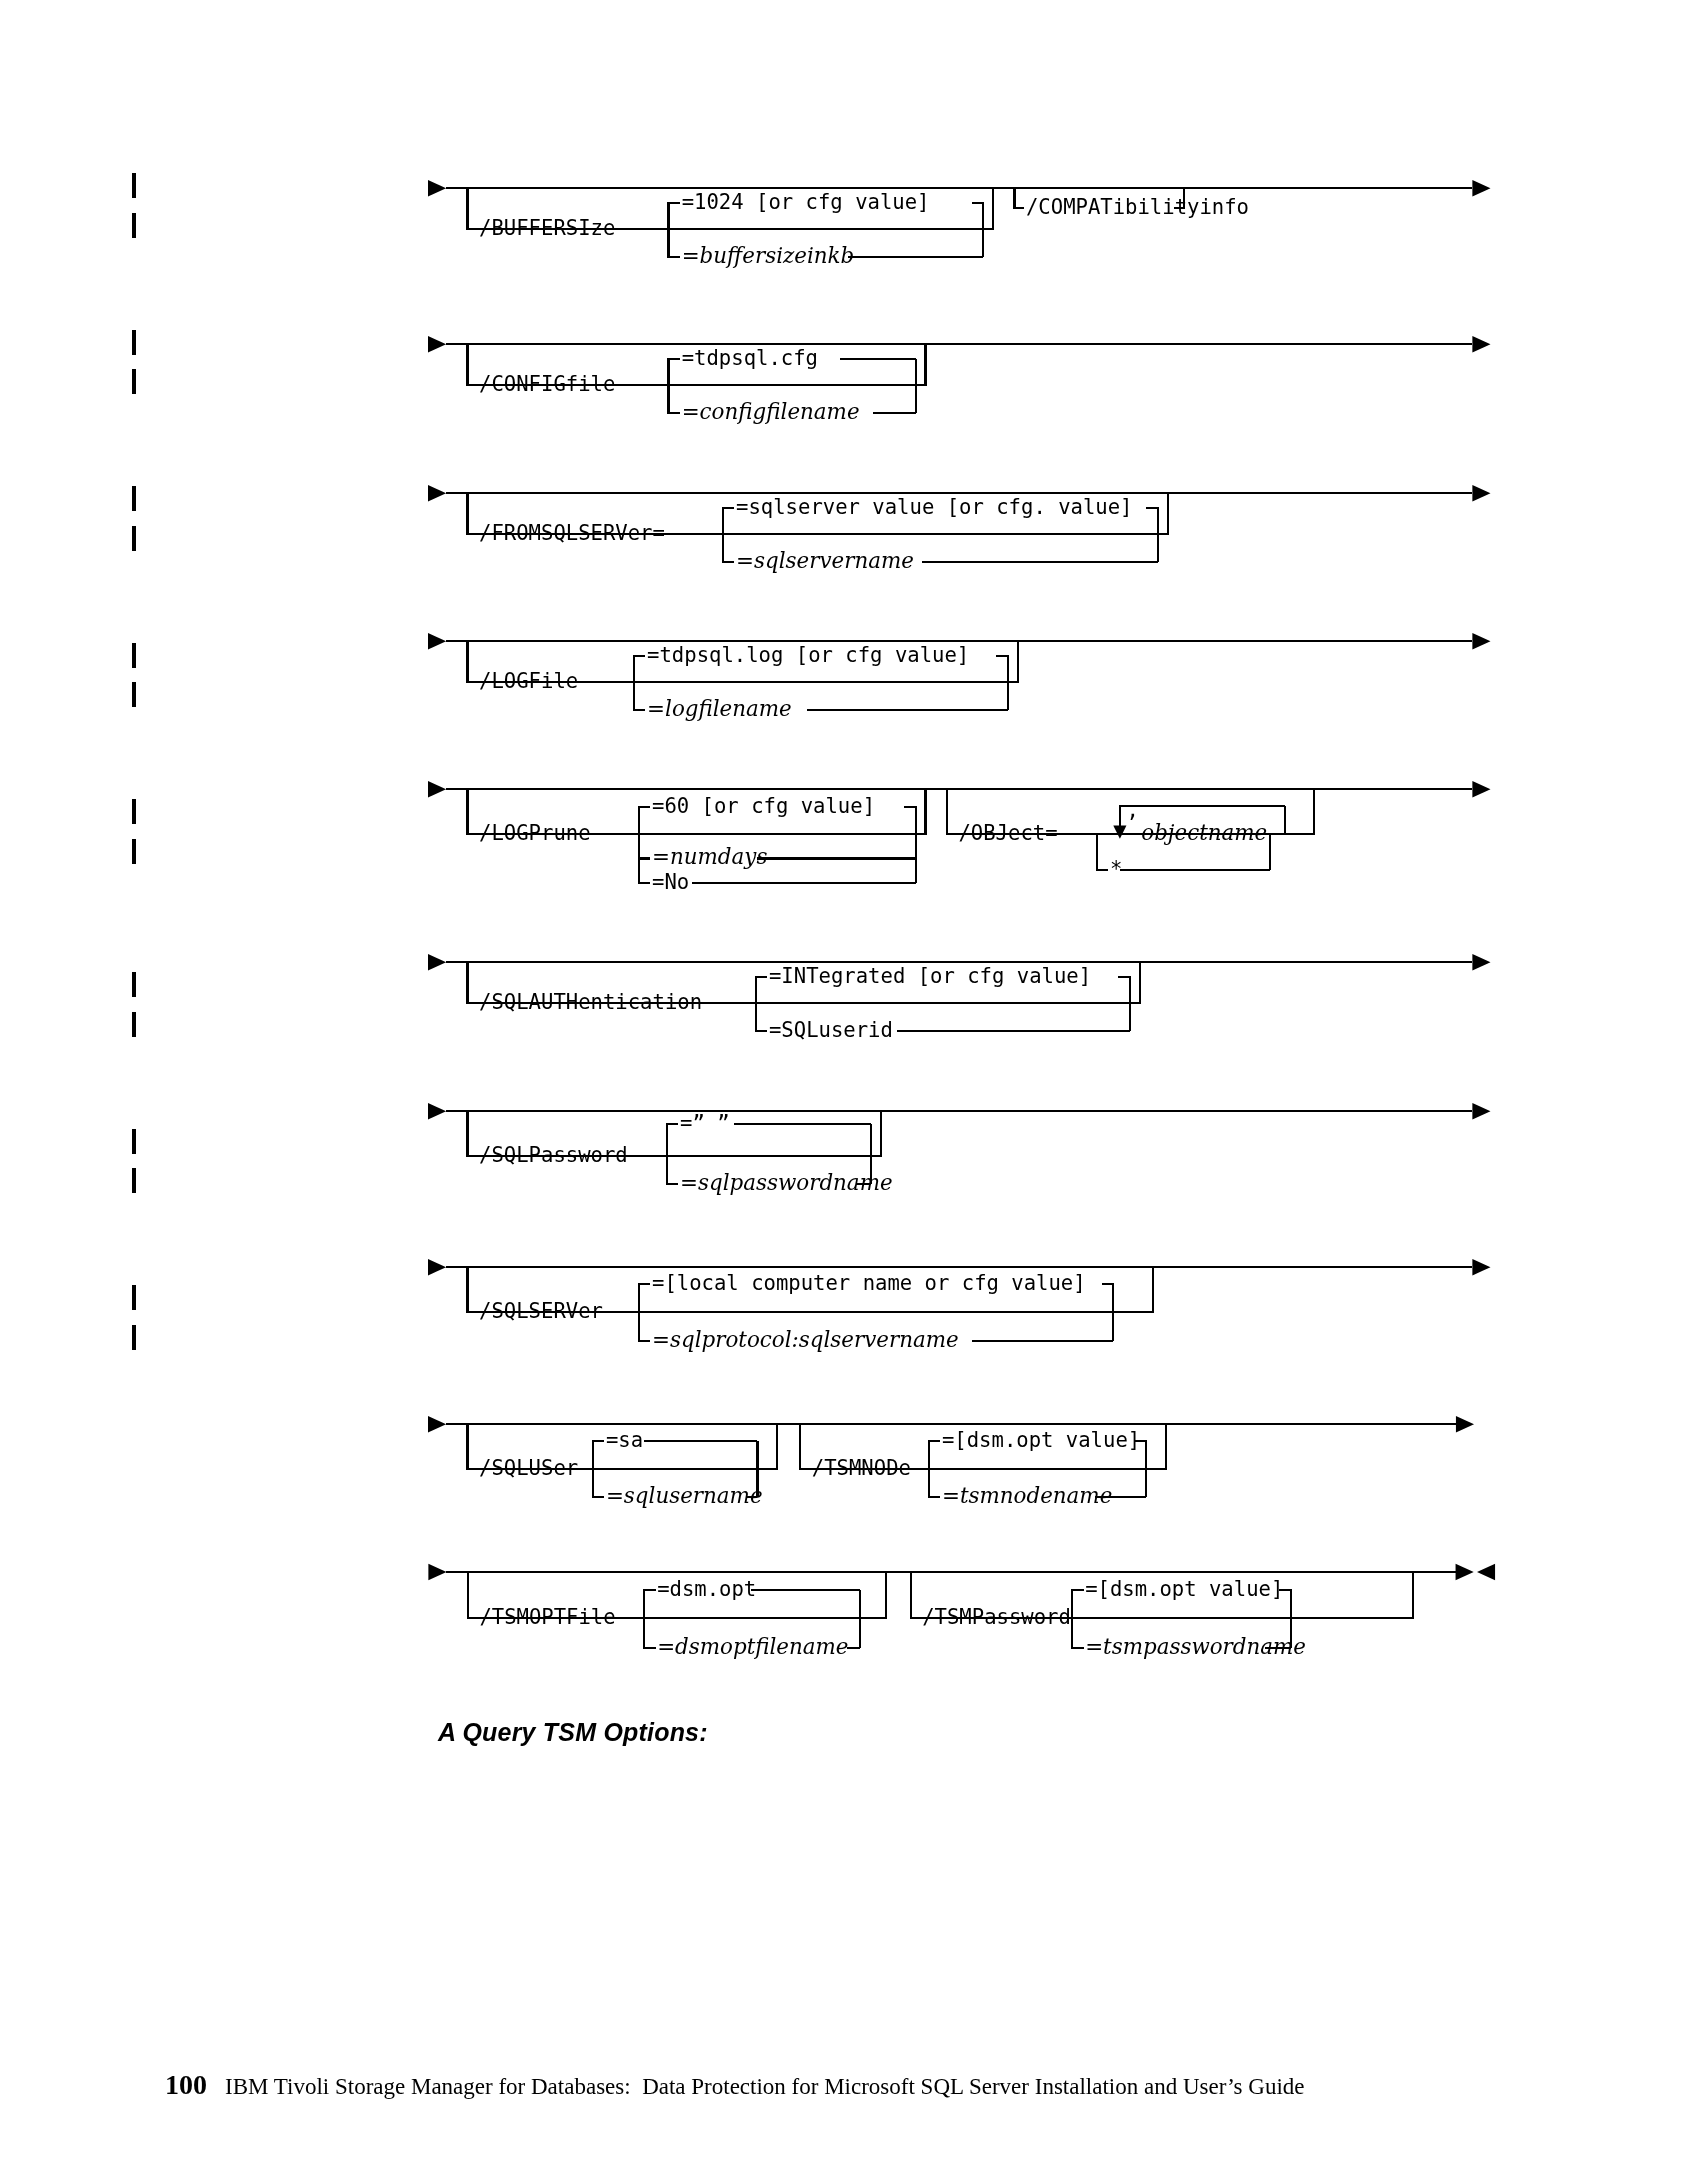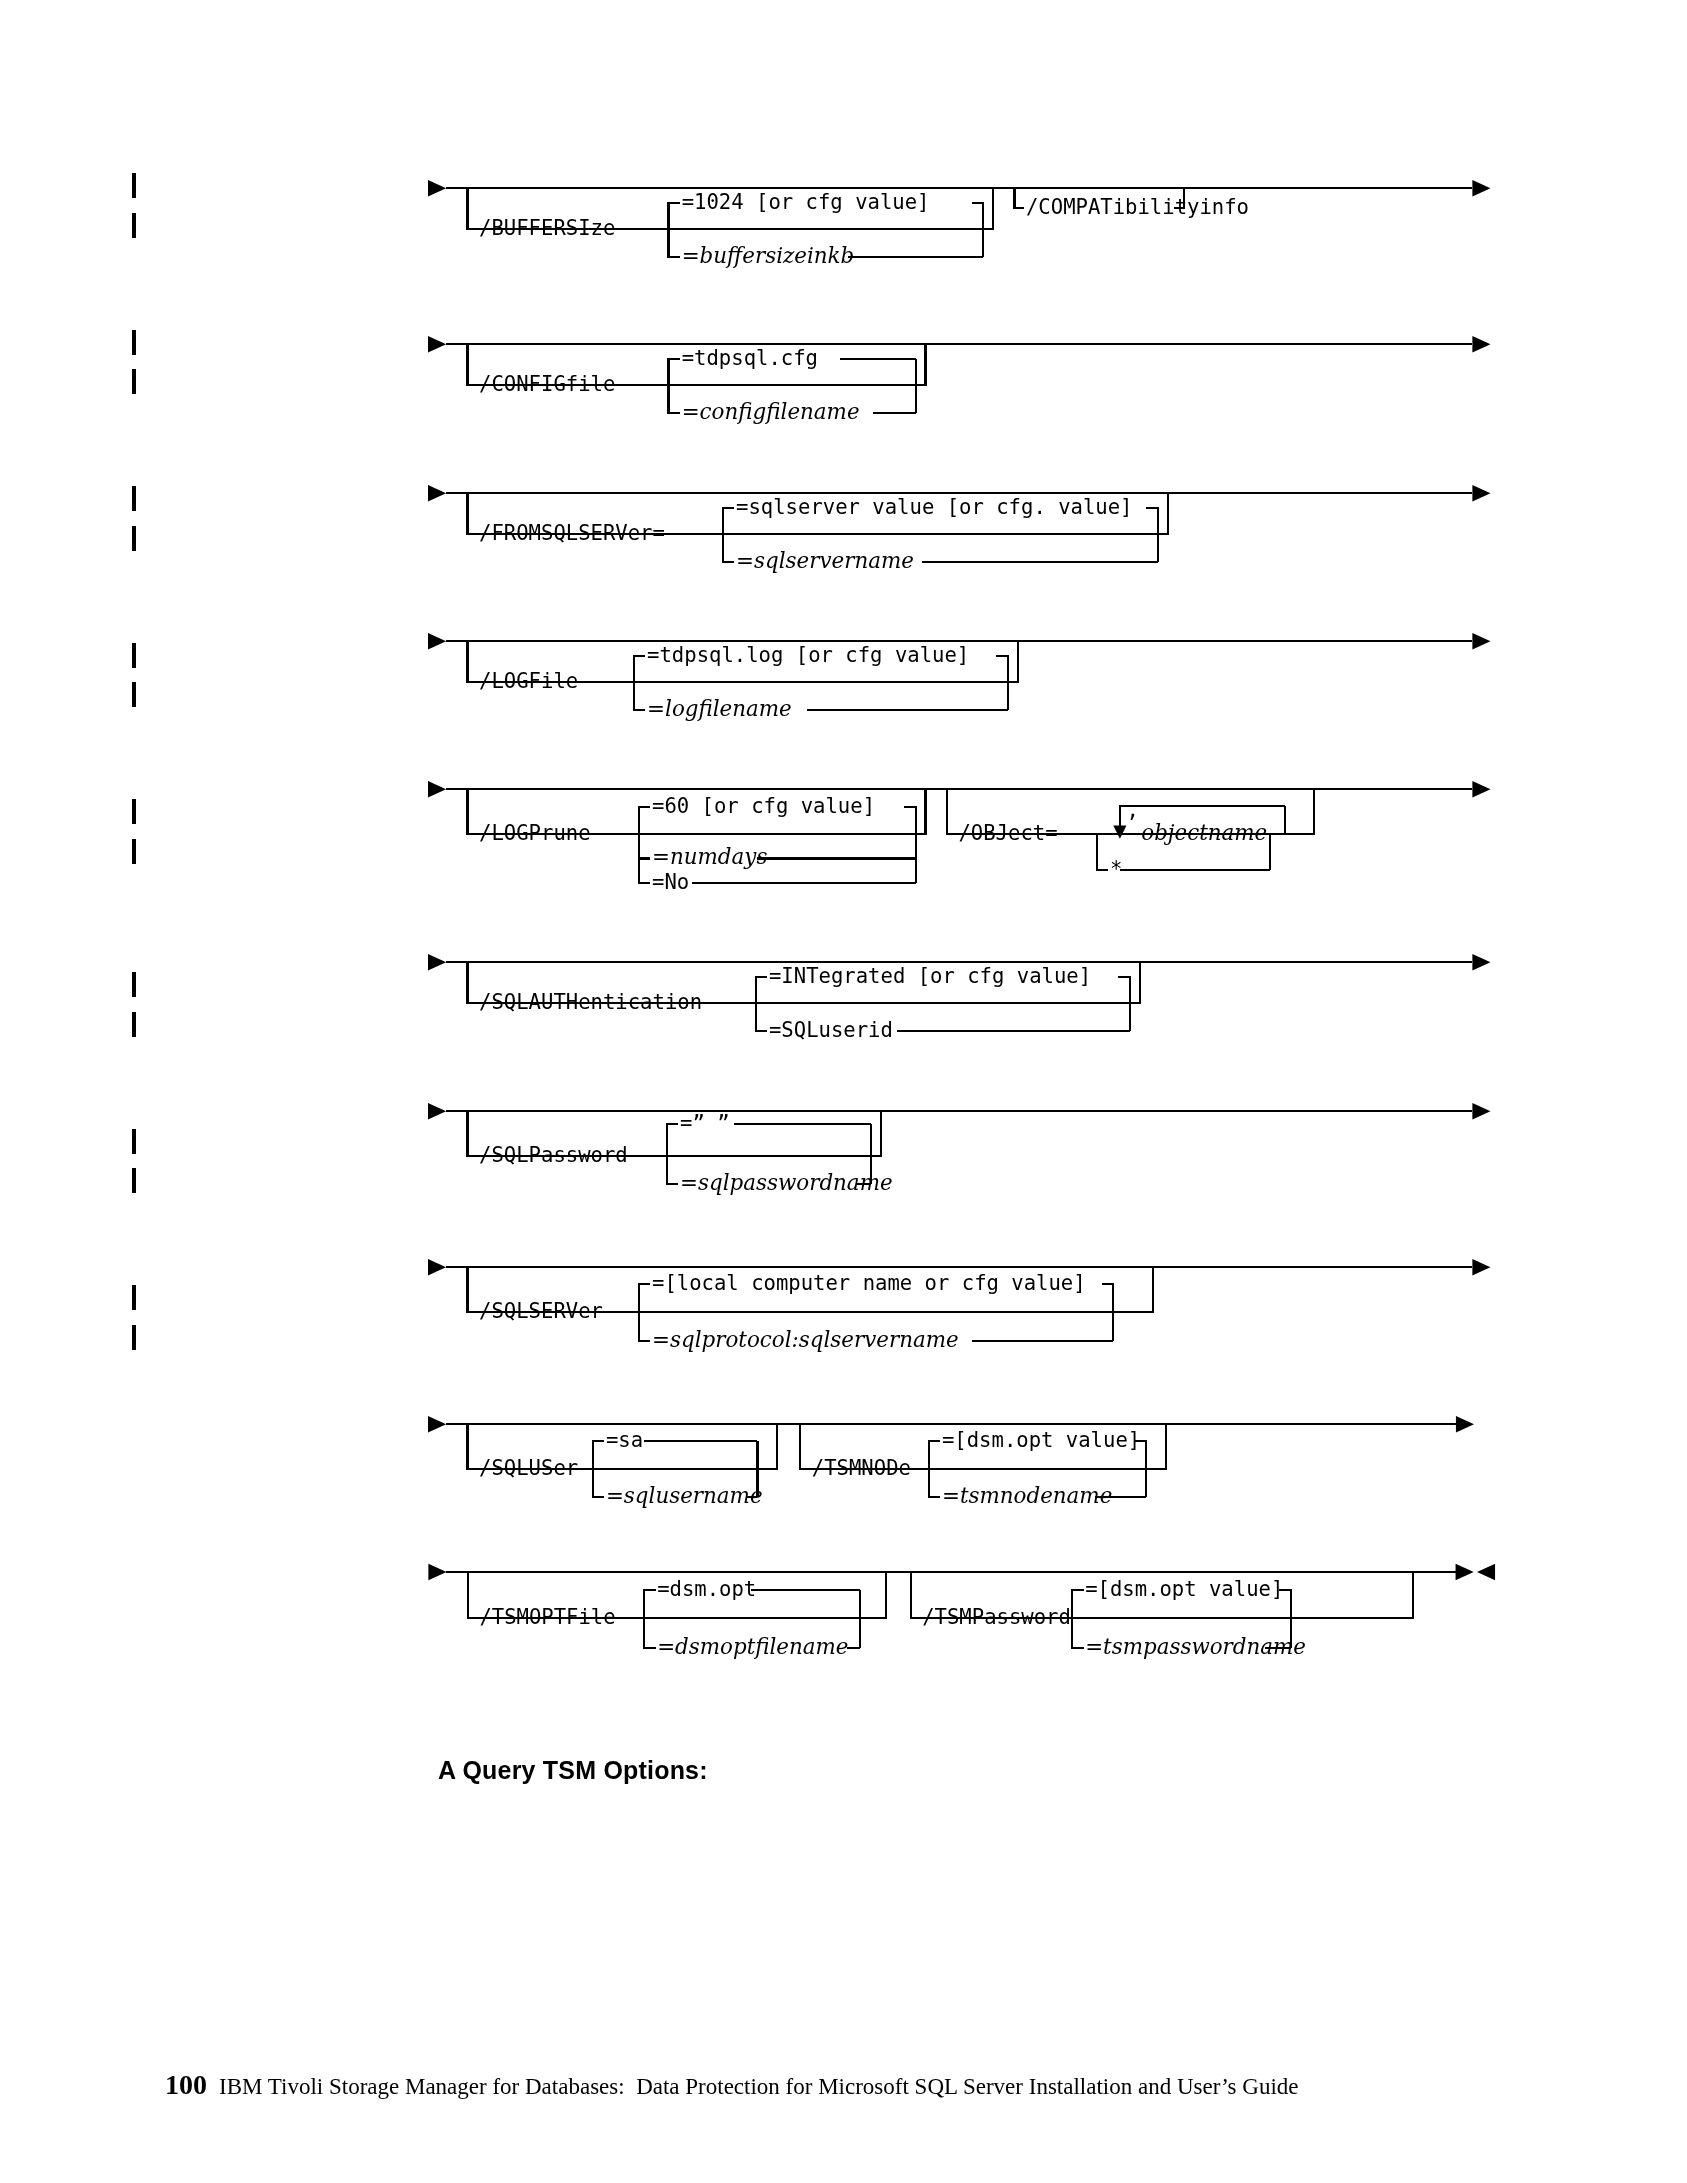--- a/index.html
+++ b/index.html
@@ -69,21 +69,21 @@
     white-space: pre;
   }
 
   
   .footer {
     position: absolute;
     left: 165px;
     bottom: 82px;
     display: flex;
     align-items: baseline;
-    gap: 12px;
+    gap: 18px;
   }
   .footer-pageno {
     font-family: "Liberation Serif", serif;
     font-weight: bold;
     font-size: 28px;
   }
   .footer-text {
     font-family: "Liberation Serif", serif;
     font-size: 23px;
     white-space: pre;
@@ -370,21 +370,21 @@
       <polyline points="1034,50 1048,50 1048,84"></polyline>
       <line x1="782" y1="84" x2="1048" y2="84"></line>
       <polyline points="782,84 782,120 796,120"></polyline>
       <text class="var" x="798" y="120">=tsmpasswordname</text>
       <line x1="1016" y1="120" x2="1048" y2="120"></line>
       <polyline points="1048,120 1048,84"></polyline>
       <polyline points="1048,84 1196,84 1196,28"></polyline>
     </svg>
   </div>
 
-  <div class="heading" style="left:438px; top:1756px;">A Query TSM Options:</div>
+  <div class="heading" style="left:438px; top:1718px;font-style:italic;">A Query TSM Options:</div>
 
   <div class="footer">
     <span class="footer-pageno">100</span>
     <span class="footer-text">IBM Tivoli Storage Manager for Databases:  Data Protection for Microsoft SQL Server Installation and User’s Guide</span>
   </div>
 
 </div>
 
 
 </body></html>

